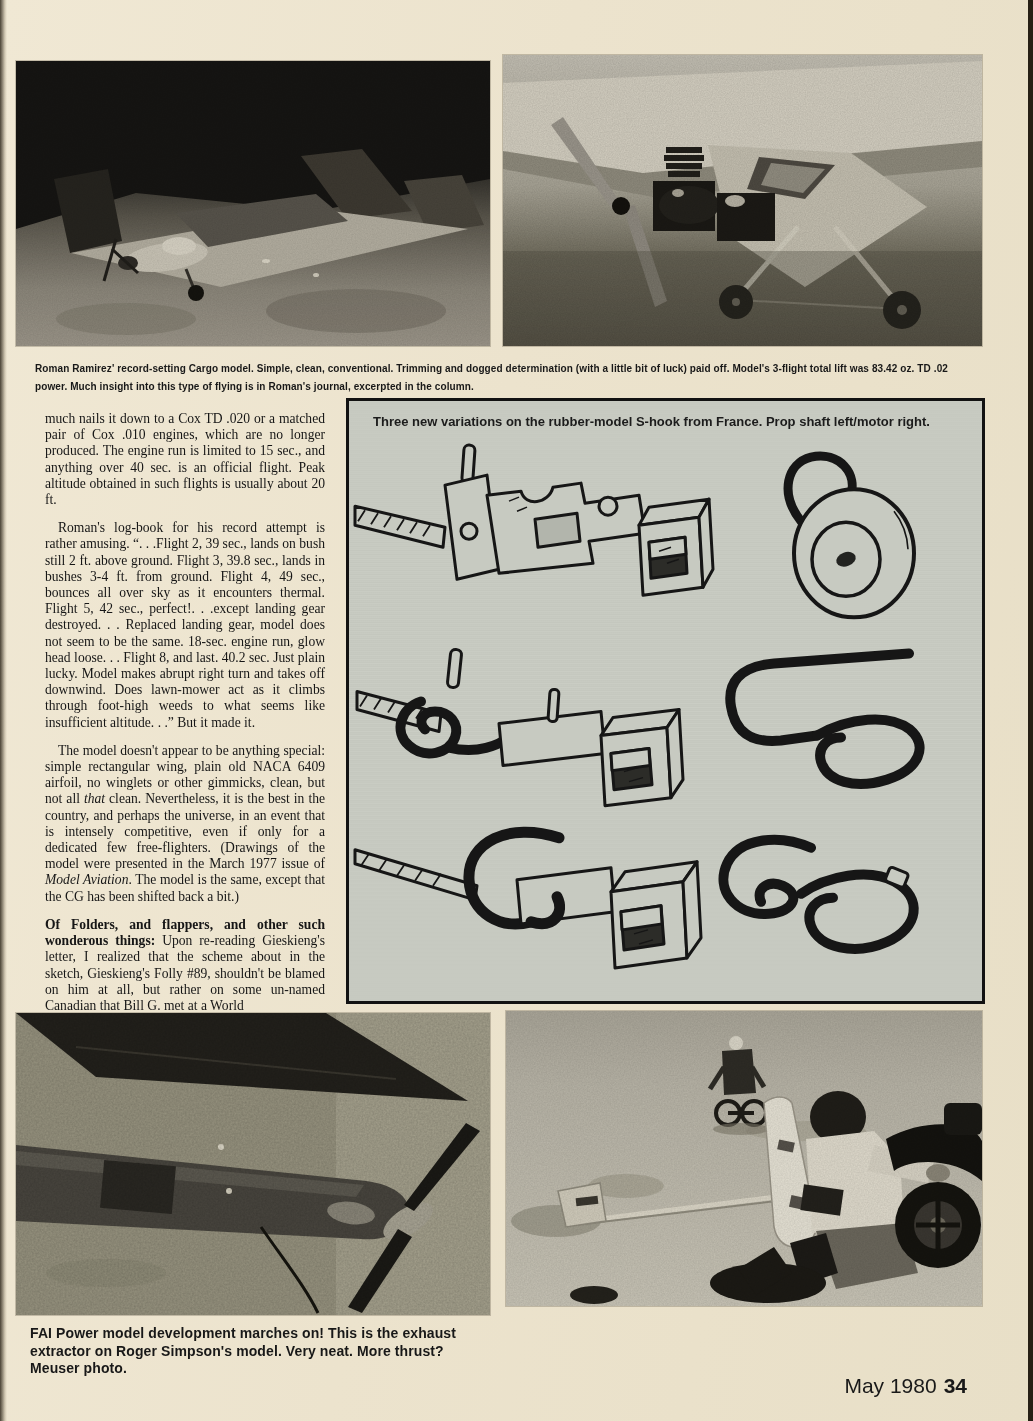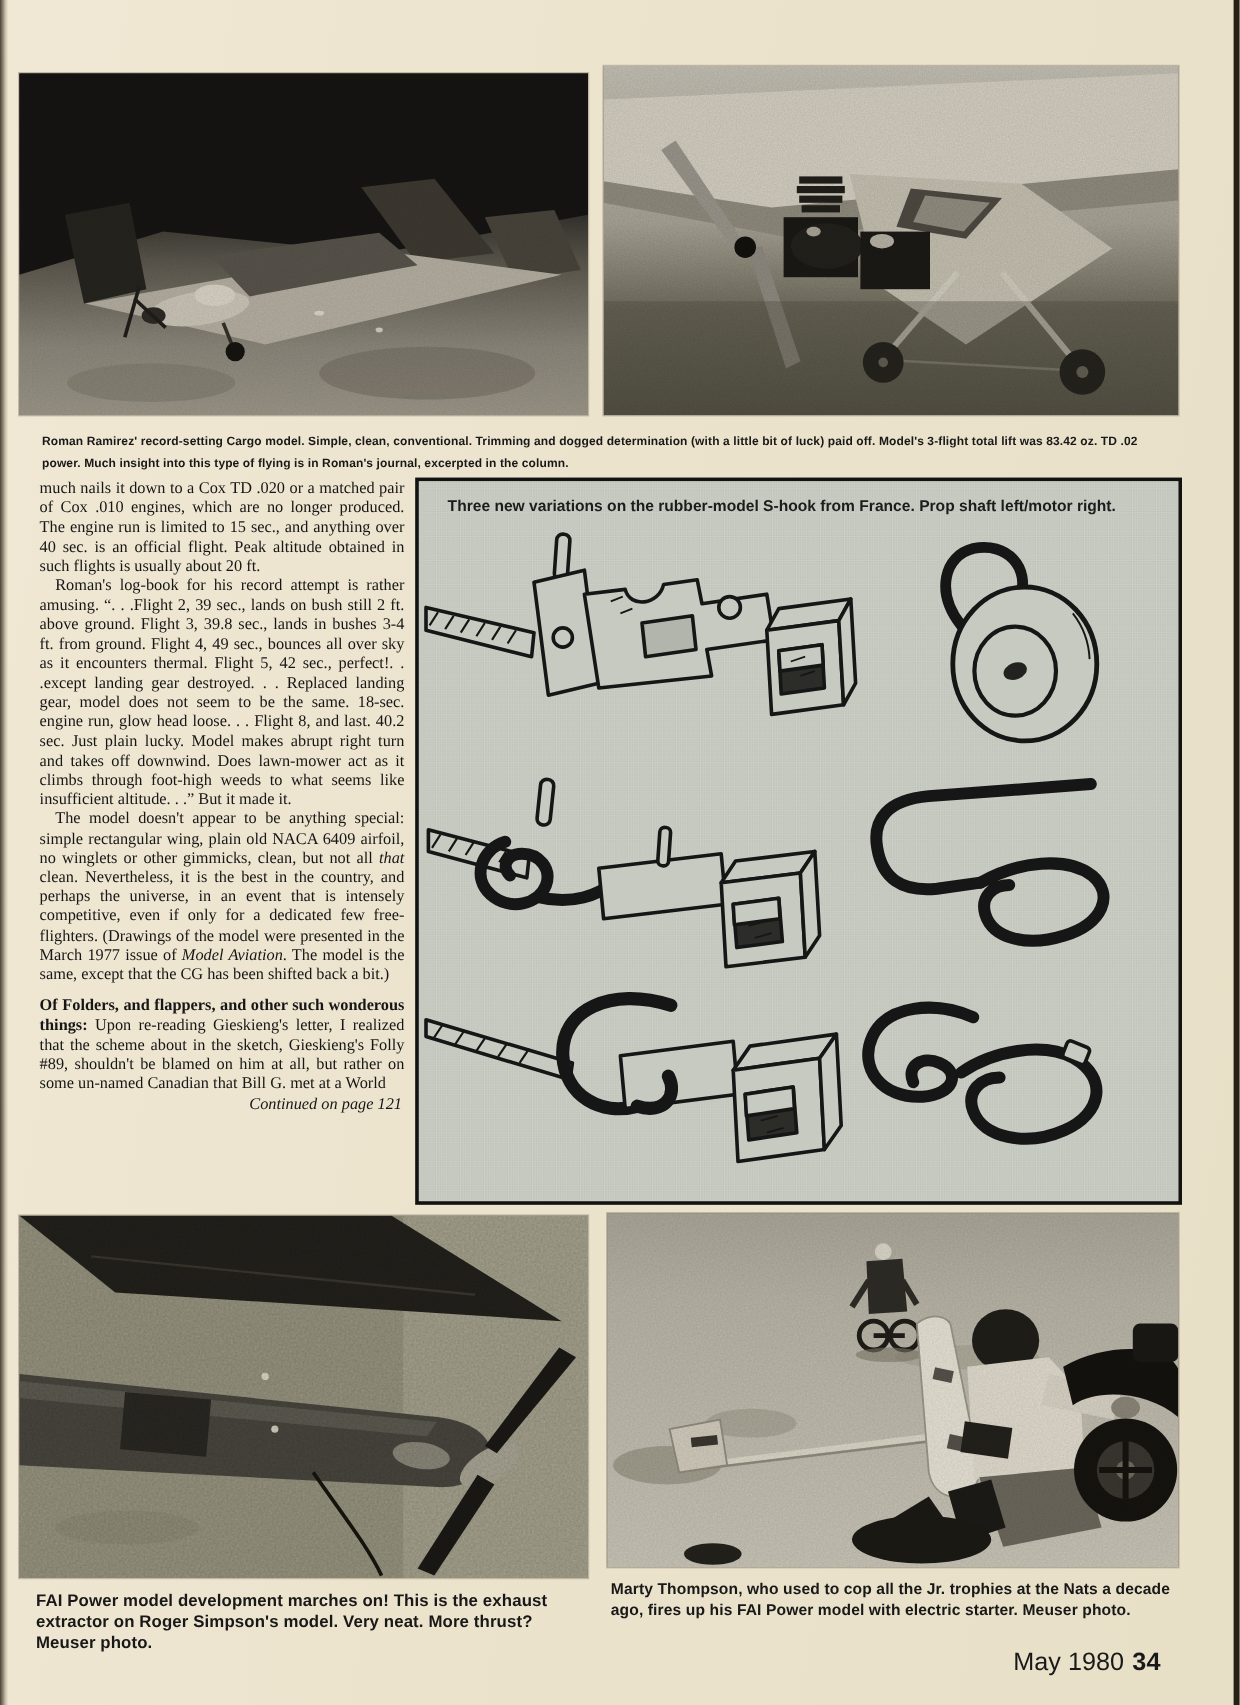--- a/index.html
+++ b/index.html
@@ -19,21 +19,21 @@
   .photo-bl{left:16px;top:1013px;width:474px;height:302px;}
   .photo-br{left:506px;top:1011px;width:476px;height:295px;}
 
   .caption{position:absolute;font-family:"Liberation Sans",sans-serif;font-weight:bold;color:#181818;letter-spacing:.1px;}
   .caption-top{left:35px;top:360px;width:948px;font-size:10px;line-height:18px;}
   .caption-bl{left:30px;top:1325px;width:462px;font-size:14px;line-height:17.5px;}
   .caption-br{left:509px;top:1315px;width:468px;font-size:13px;line-height:17.5px;}
 
   .column{position:absolute;left:33px;top:399px;width:304px;font-size:13.6px;line-height:16.2px;
     text-align:justify;color:#161616;}
-  .column p{margin:0;text-indent:13px;}
+  .column p{margin:12px;text-indent:13px;}
   .column p.noindent{text-indent:0;}
   .column p.gap{margin-top:10px;text-indent:0;}
   .column .lead{font-weight:bold;}
   .continued{text-align:right;font-style:italic;padding-right:2px;font-size:13.6px;line-height:17px;}
 
   .illustration{position:absolute;left:346px;top:398px;width:639px;height:606px;
     background:#c7cac1;border:3px solid #121212;box-sizing:border-box;}
   .illustration svg{position:absolute;left:0;top:0;width:100%;height:100%;}
   .ill-caption{position:absolute;left:24px;top:13px;width:592px;z-index:2;
     font-family:"Liberation Sans",sans-serif;font-weight:bold;font-size:13px;line-height:16px;color:#1c1c1c;}
@@ -302,16 +302,15 @@
       <line x1="410" y1="214" x2="454" y2="214" stroke="#15140f" stroke-width="5"></line>
 
       <ellipse cx="262" cy="272" rx="58" ry="20" fill="#1c1a15"></ellipse>
       <polygon points="232,258 268,236 286,262 250,284" fill="#1c1a15"></polygon>
       <ellipse cx="88" cy="284" rx="24" ry="9" fill="#24221c"></ellipse>
       <rect width="476" height="295" filter="url(#nBR)" opacity=".3"></rect>
     </svg>
   </div>
 
   <div class="caption caption-bl">FAI Power model development marches on! This is the exhaust extractor on Roger Simpson's model. Very neat. More thrust? Meuser photo.</div>
-  <div class="caption caption-br">Marty Thompson, who used to cop all the Jr. trophies at the Nats a decade ago, fires up his FAI Power model with electric starter. Meuser photo.</div>
 
   <div class="footer"><span>May 1980</span><span class="pagenum">34</span></div>
 </div>
 
 </body></html>

